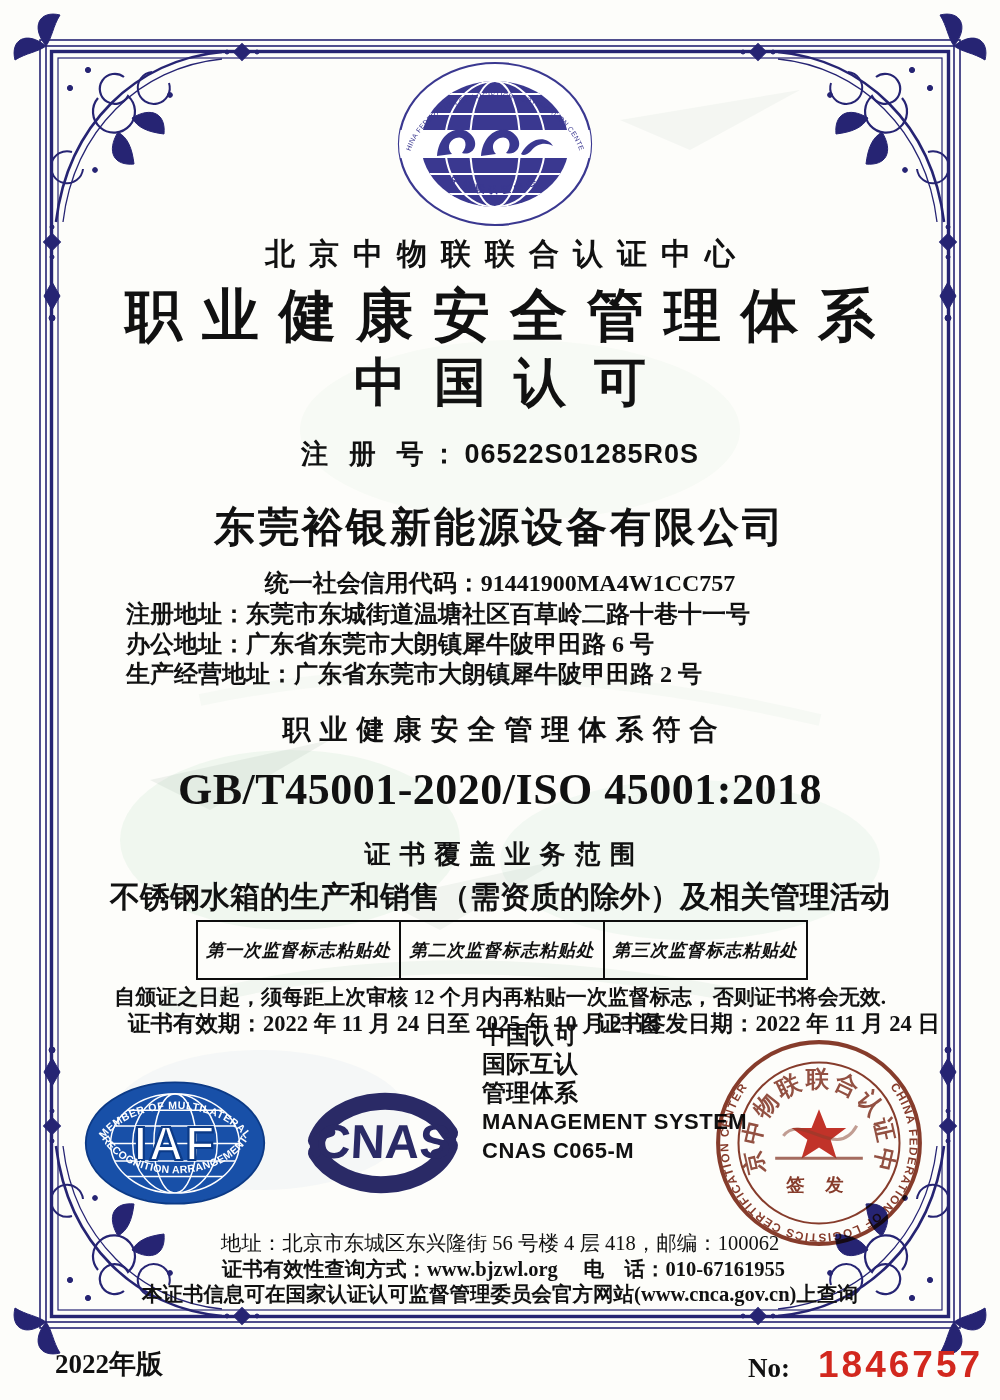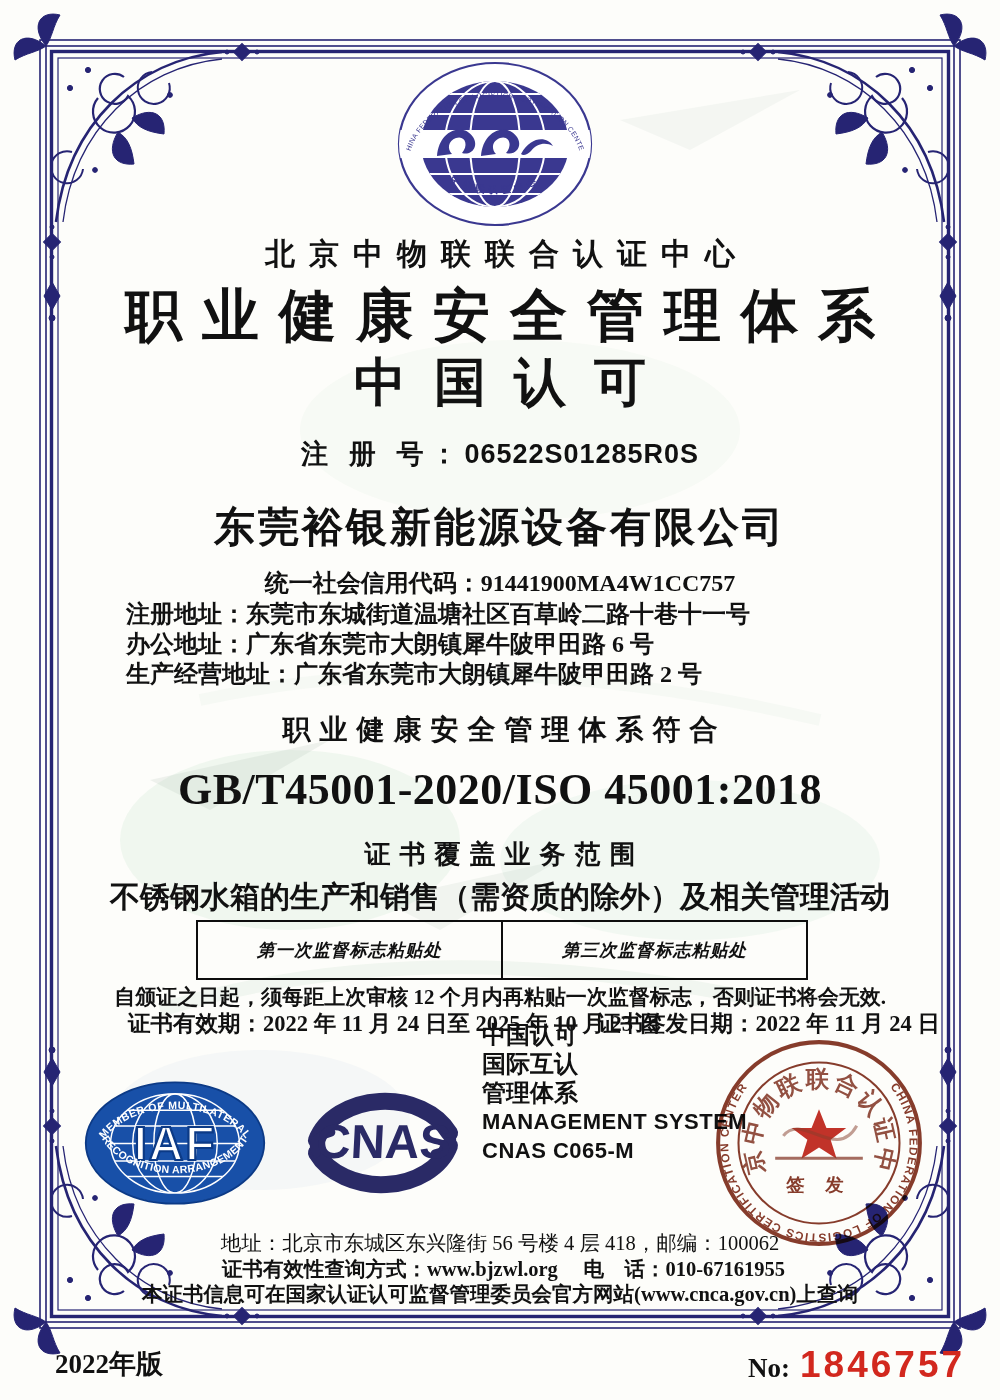--- a/index.html
+++ b/index.html
@@ -33,21 +33,21 @@
   .accred{left:482px;top:1020px;text-align:left;font-family:"Liberation Sans",sans-serif;}
   .accred .zh{font-size:24px;font-weight:600;line-height:29px;}
   .accred .en{font-size:22px;font-weight:600;line-height:29px;letter-spacing:0.5px;}
   .f1{top:1229px;font-size:20.5px;font-weight:400;}
   .f2{top:1255px;font-size:20.5px;font-weight:700;margin-left:7px;}
   .f3{top:1280px;font-size:20.5px;font-weight:700;}
   .edition{left:55px;top:1346px;font-size:27px;font-weight:600;}
   .cert-no{left:748px;top:1344px;display:flex;align-items:baseline;gap:10px;}
   .cert-no .no-lbl{font-size:27px;font-weight:600;}
   .cert-no .no-val{font-family:"Liberation Sans",sans-serif;font-size:37px;font-weight:700;
-                   color:#d2281e;letter-spacing:3px;}
+                   color:#d2281e;letter-spacing:3px;margin-left:18px;}
 </style>
 </head>
 <body>
 
 <div class="page">
 
   <svg class="wm" width="1000" height="1400" viewBox="0 0 1000 1400">
     <ellipse cx="290" cy="840" rx="170" ry="90" fill="#cfe9d4" opacity="0.28"></ellipse>
     <ellipse cx="690" cy="860" rx="190" ry="80" fill="#cfe9d4" opacity="0.22"></ellipse>
     <ellipse cx="520" cy="430" rx="220" ry="90" fill="#dff0e2" opacity="0.20"></ellipse>
@@ -153,20 +153,21 @@
     <div>生产经营地址：广东省东莞市大朗镇犀牛陂甲田路 2 号</div>
   </div>
 
   <div class="abs ctr conform">职业健康安全管理体系符合</div>
   <div class="abs ctr standard">GB/T45001-2020/ISO 45001:2018</div>
   <div class="abs ctr scope-heading">证书覆盖业务范围</div>
   <div class="abs ctr scope">不锈钢水箱的生产和销售（需资质的除外）及相关管理活动</div>
 
   <div class="abs sup-table">
     <div class="sup-cell">第一次监督标志粘贴处</div>
+    <div class="sup-cell">第二次监督标志粘贴处</div>
     <div class="sup-cell">第三次监督标志粘贴处</div>
   </div>
 
   <div class="abs ctr note">自颁证之日起，须每距上次审核 12 个月内再粘贴一次监督标志，否则证书将会无效.</div>
   <div class="abs validity">证书有效期：2022 年 11 月 24 日至 2025 年 10 月 23 日</div>
   <div class="abs issue-date">证书签发日期：2022 年 11 月 24 日</div>
 
   <svg class="abs" style="left:83px;top:1080px;" width="184" height="126" viewBox="0 0 200 137">
     <defs>
       <clipPath id="iafGlobe">

